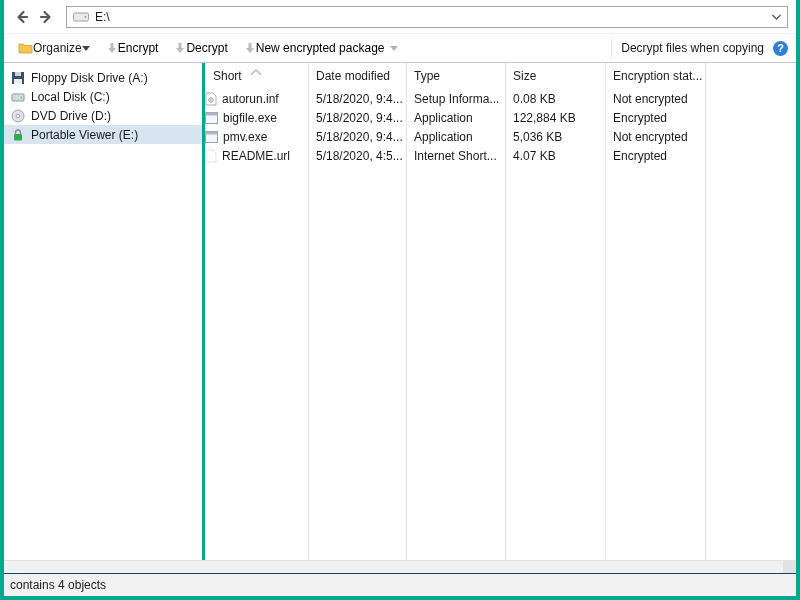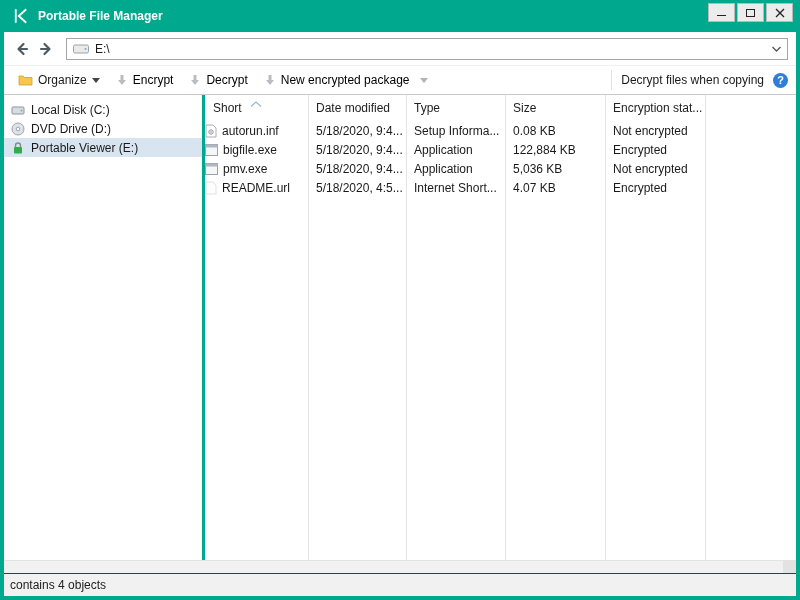--- a/index.html
+++ b/index.html
@@ -62,21 +62,21 @@
   .addressbar .addr-text { flex: 1; }
   
   .toolbar {
     height: 29px; flex: 0 0 29px;
     display: flex; align-items: center;
     padding: 0 8px 0 6px;
     background: #fff;
     border-bottom: 1px solid #c9c9c9;
   }
   .tool-btn {
-    display: flex; align-items: center; gap: 5px;
+    display: flex; align-items: center; 
     height: 24px; padding: 0 8px;
     border: none; background: transparent;
     font-family: inherit; font-size: 12px; color: #1a1a1a;
   }
   .tool-btn.disabled { color: #000000; }
   .toolbar-right { margin-left: auto; display: flex; align-items: center; gap: 9px; }
   .v-divider { width: 1px; height: 20px; background: #e2e2e2; }
   .help-icon {
     width: 15px; height: 15px; border-radius: 50%;
     background: #2e7fd8; color: #fff;
@@ -117,41 +117,20 @@
     height: 23px; flex: 0 0 23px;
     background: #f1f1f1; border-top: 1px solid #0c4a6e;
     display: flex; align-items: center; padding-left: 6px; color: #222;
   }
 </style>
 </head>
 <body>
 
 <div class="window">
 
-  <div class="titlebar">
-    <span class="logo">
-      <svg width="18" height="18" viewBox="0 0 24 24">
-          <path d="M5 3v18M19 3l-10 9 10 9" fill="none" stroke="#fff" stroke-width="2.4"></path>
-        </svg>
-    </span>
-    <span class="title">Portable File Manager</span>
-    <span class="win-controls">
-      <span class="win-btn">
-          <span class="glyph-min"></span>
-        </span>
-      <span class="win-btn">
-          <span class="glyph-max"></span>
-        </span>
-      <span class="win-btn">
-        <svg width="10" height="10" viewBox="0 0 10 10">
-            <path d="M1 1l8 8M9 1l-8 8" stroke="#222" stroke-width="1.3"></path>
-          </svg>
-      </span>
-    </span>
-  </div>
 
   <div class="navbar">
     <button class="nav-btn">
       <svg width="16" height="16" viewBox="0 0 16 16">
           <path d="M9.5 3 4.5 8l5 5" fill="none" stroke="#4f5a63" stroke-width="2.2" stroke-linecap="round" stroke-linejoin="round"></path>
           <path d="M5.5 8H13" stroke="#4f5a63" stroke-width="2.2" stroke-linecap="round"></path>
         </svg>
     </button>
     <button class="nav-btn">
       <svg width="16" height="16" viewBox="0 0 16 16">
@@ -205,20 +184,28 @@
     <div class="toolbar-right">
       <span class="v-divider"></span>
       <span>Decrypt files when copying</span>
       <span class="help-icon">?</span>
     </div>
   </div>
 
   <div class="main">
 
     <div class="sidebar">
+      <div class="sb-item">
+        <svg width="14" height="14" viewBox="0 0 14 14">
+            <rect x="1" y="1" width="12" height="12" fill="#3e4f63"></rect>
+            <rect x="4" y="1" width="6" height="4" fill="#c9d4e0"></rect>
+            <rect x="3" y="8" width="8" height="5" fill="#e8edf2"></rect>
+          </svg>
+        <span>Floppy Disk Drive (A:)</span>
+      </div>
       <div class="sb-item">
         <svg width="14" height="14" viewBox="0 0 14 14">
             <rect x="1" y="4" width="12" height="7" rx="1" fill="#d7dce2" stroke="#8b95a1"></rect>
             <circle cx="10.5" cy="7.5" r="1" fill="#6fcf3f"></circle>
           </svg>
         <span>Local Disk (C:)</span>
       </div>
       <div class="sb-item">
         <svg width="14" height="14" viewBox="0 0 14 14">
             <circle cx="7" cy="7" r="6" fill="#dfe3e8" stroke="#9aa3ad"></circle>

